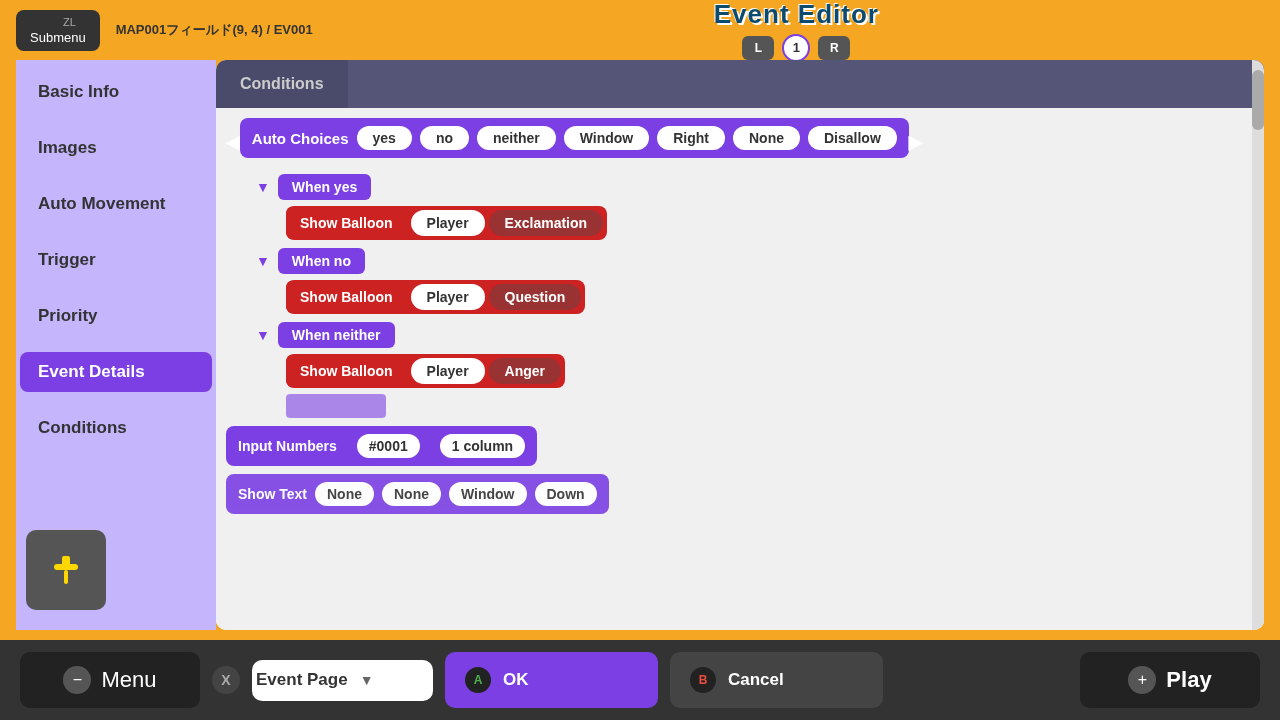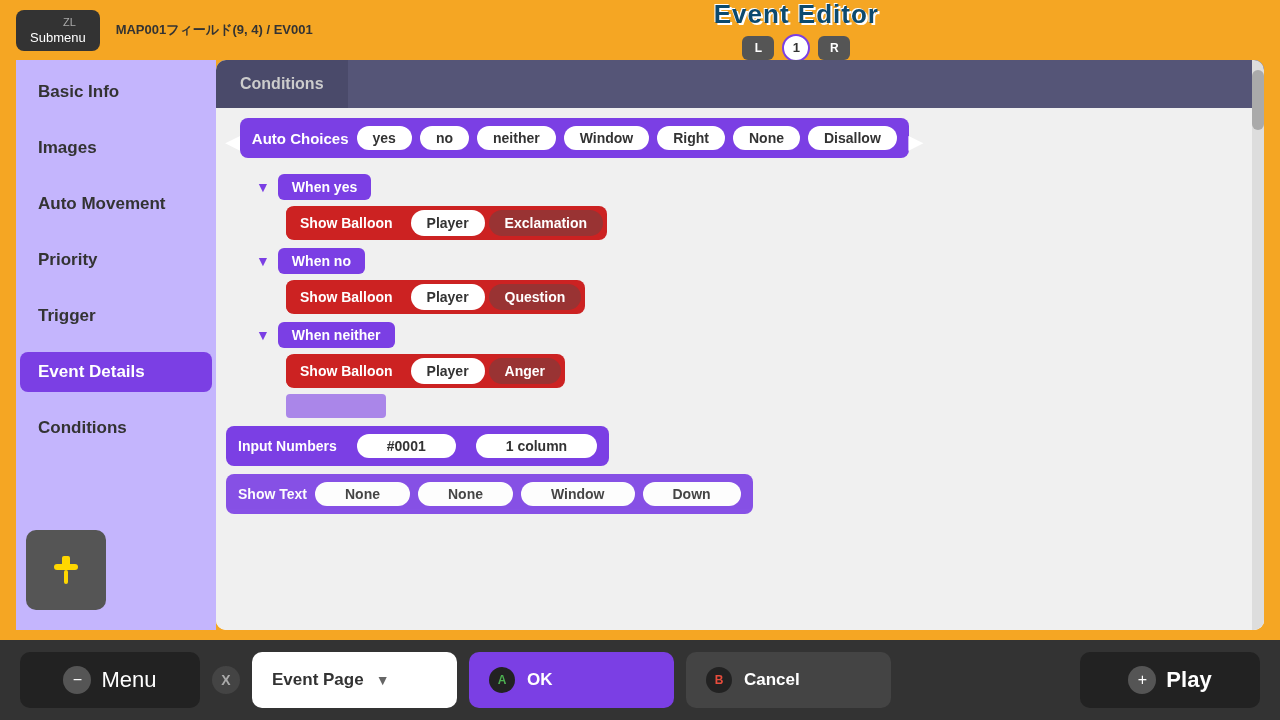--- a/index.html
+++ b/index.html
@@ -285,21 +285,21 @@
       width: fit-content;
     }
     .input-label {
       color: #fff;
       font-size: 14px;
       font-weight: bold;
     }
     .input-pill {
       background: #fff;
       border-radius: 20px;
-      padding: 4px 30px;
+      padding: 4px 12px;
       font-size: 14px;
       font-weight: bold;
       color: #333;
     }
 
     
     .show-text-block {
       display: flex;
       align-items: center;
       gap: 8px;
@@ -380,22 +380,22 @@
       justify-content: center;
       color: #aaa;
       font-size: 14px;
       font-weight: bold;
       flex-shrink: 0;
     }
     .event-page-btn {
       background: #fff;
       border: none;
       border-radius: 10px;
-      padding: 0 20px;
-      height: 56px;
+      padding: 0 4px;
+      height: 41px;
       font-size: 17px;
       font-weight: bold;
       color: #333;
       display: flex;
       align-items: center;
       gap: 12px;
       cursor: pointer;
       flex: 1;
       max-width: 220px;
     }
@@ -512,24 +512,24 @@
     <div class="sidebar-item">
       <span>Basic Info</span>
     </div>
     <div class="sidebar-item">
       <span>Images</span>
     </div>
     <div class="sidebar-item">
       <span>Auto Movement</span>
     </div>
     <div class="sidebar-item">
+      <span>Trigger</span>
+    </div>
+    <div class="sidebar-item">
       <span>Priority</span>
-    </div>
-    <div class="sidebar-item">
-      <span>Trigger</span>
     </div>
     <div class="sidebar-item active">
       <span>Event Details</span>
     </div>
     <div class="sidebar-item">
       <span>Conditions</span>
     </div>
     <div class="sidebar-bottom">
       <div class="add-btn">
 

